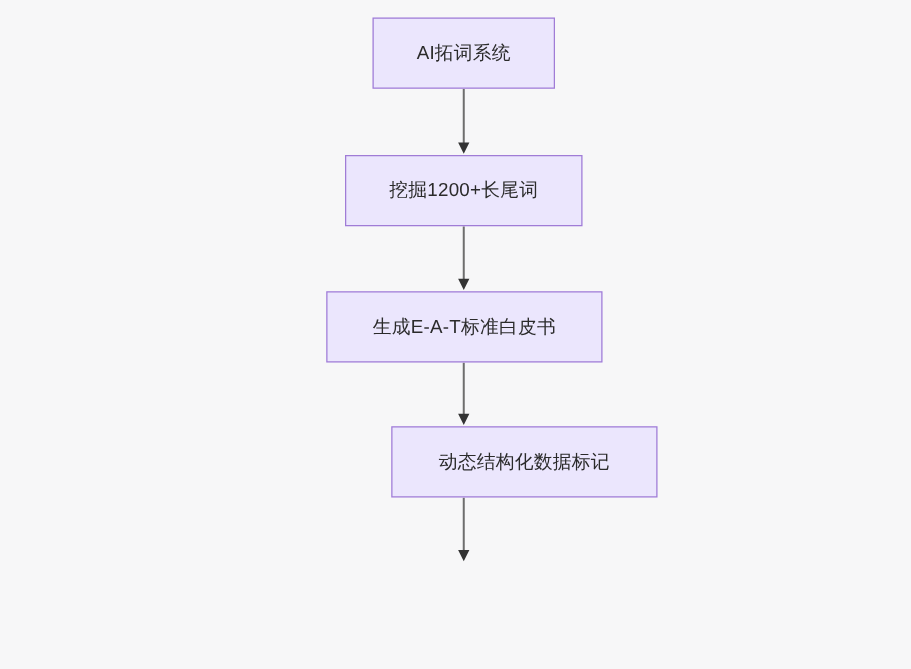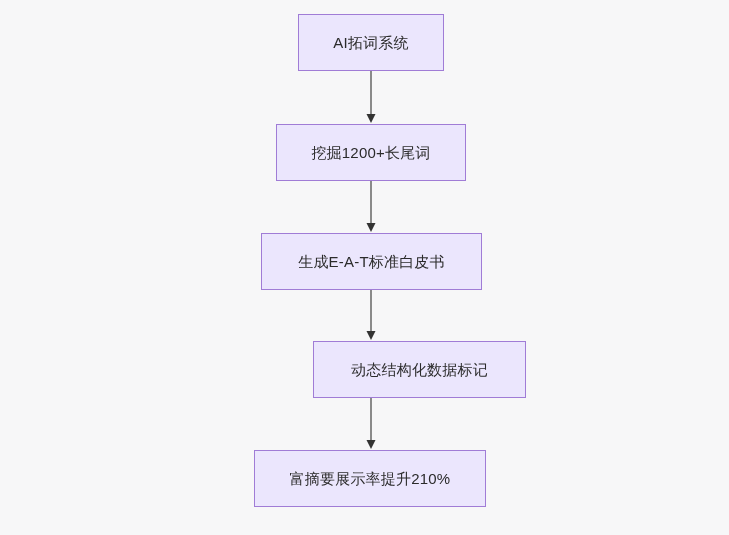--- a/index.html
+++ b/index.html
@@ -92,17 +92,14 @@
   </div>
 
   <div class="node n3">
     <span class="node-label">生成E-A-T标准白皮书</span>
   </div>
 
   <div class="node n4">
     <span class="node-label">动态结构化数据标记</span>
   </div>
 
-  <div class="node n5">
-    <span class="node-label">富摘要展示率提升210%</span>
-  </div>
 
 </div>
 
 </body></html>

